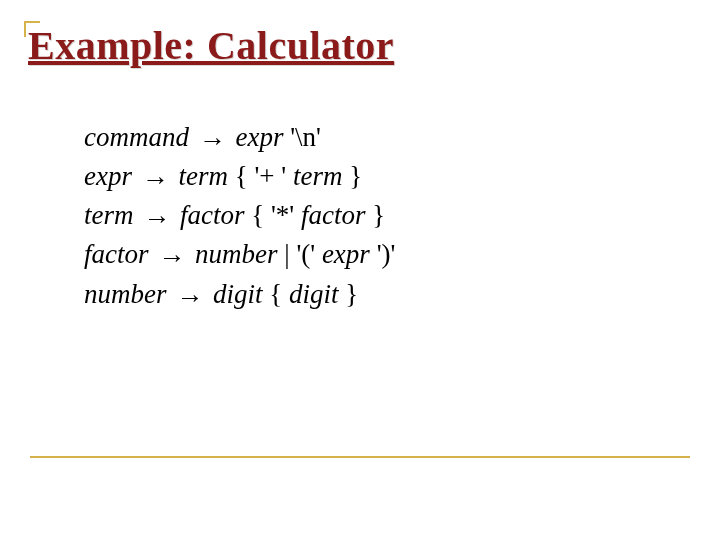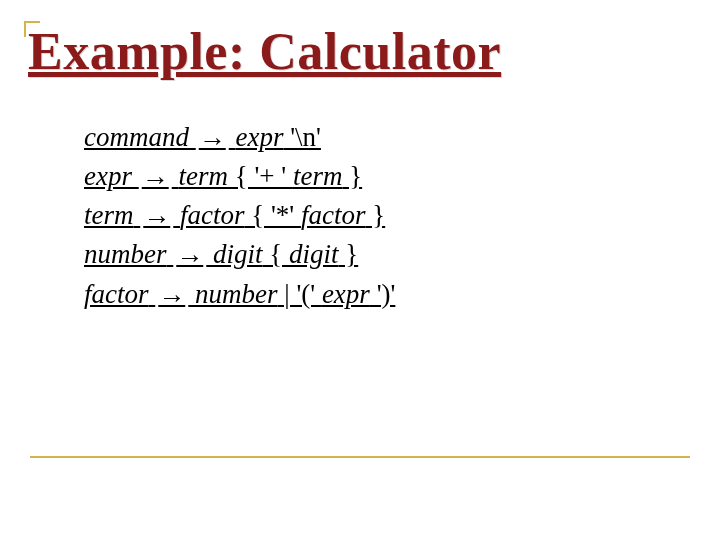--- a/index.html
+++ b/index.html
@@ -17,21 +17,21 @@
     width: 720px;
     height: 540px;
     box-sizing: border-box;
   }
   .title-wrap {
     position: absolute;
     left: 28px;
     top: 22px;
   }
   .title {
-    font-size: 52px;
+    font-size: 40px;
     font-weight: bold;
     color: #8b1a1a;
     text-decoration: underline;
     text-shadow: 1px 1px 0 #d9d9d9;
     letter-spacing: 0.5px;
   }
   .corner {
     position: absolute;
     left: 24px;
     top: 21px;
@@ -44,21 +44,20 @@
     position: absolute;
     left: 84px;
     top: 118px;
     width: 560px;
     font-size: 27px;
     line-height: 1.45;
     color: #000000;
   }
   .rule {
     white-space: nowrap;
-    text-decoration: underline;
   }
   .lhs, .nt {
     font-style: italic;
   }
   .arrow {
     font-family: "Arial", sans-serif;
     font-style: normal;
     padding: 0 3px;
   }
   .bottom-rule {
@@ -95,29 +94,29 @@
       <span class="nt">term</span><span> { '+ ' </span><span class="nt">term</span><span> }</span>
     </div>
 
     <div class="rule">
       <span class="lhs">term</span>
       <span class="arrow">→</span>
       <span class="nt">factor</span><span> { '*' </span><span class="nt">factor</span><span> }</span>
     </div>
 
     <div class="rule">
+      <span class="lhs">factor</span>
+      <span class="arrow">→</span>
+      <span class="nt">number</span><span> | '(' </span><span class="nt">expr</span><span> ')'</span>
+    </div>
+
+    <div class="rule">
       <span class="lhs">number</span>
       <span class="arrow">→</span>
       <span class="nt">digit</span><span> { </span><span class="nt">digit</span><span> }</span>
-    </div>
-
-    <div class="rule">
-      <span class="lhs">factor</span>
-      <span class="arrow">→</span>
-      <span class="nt">number</span><span> | '(' </span><span class="nt">expr</span><span> ')'</span>
     </div>
 
 
   </div>
 
   <div class="bottom-rule"></div>
 
 </div>
 
 </body></html>

